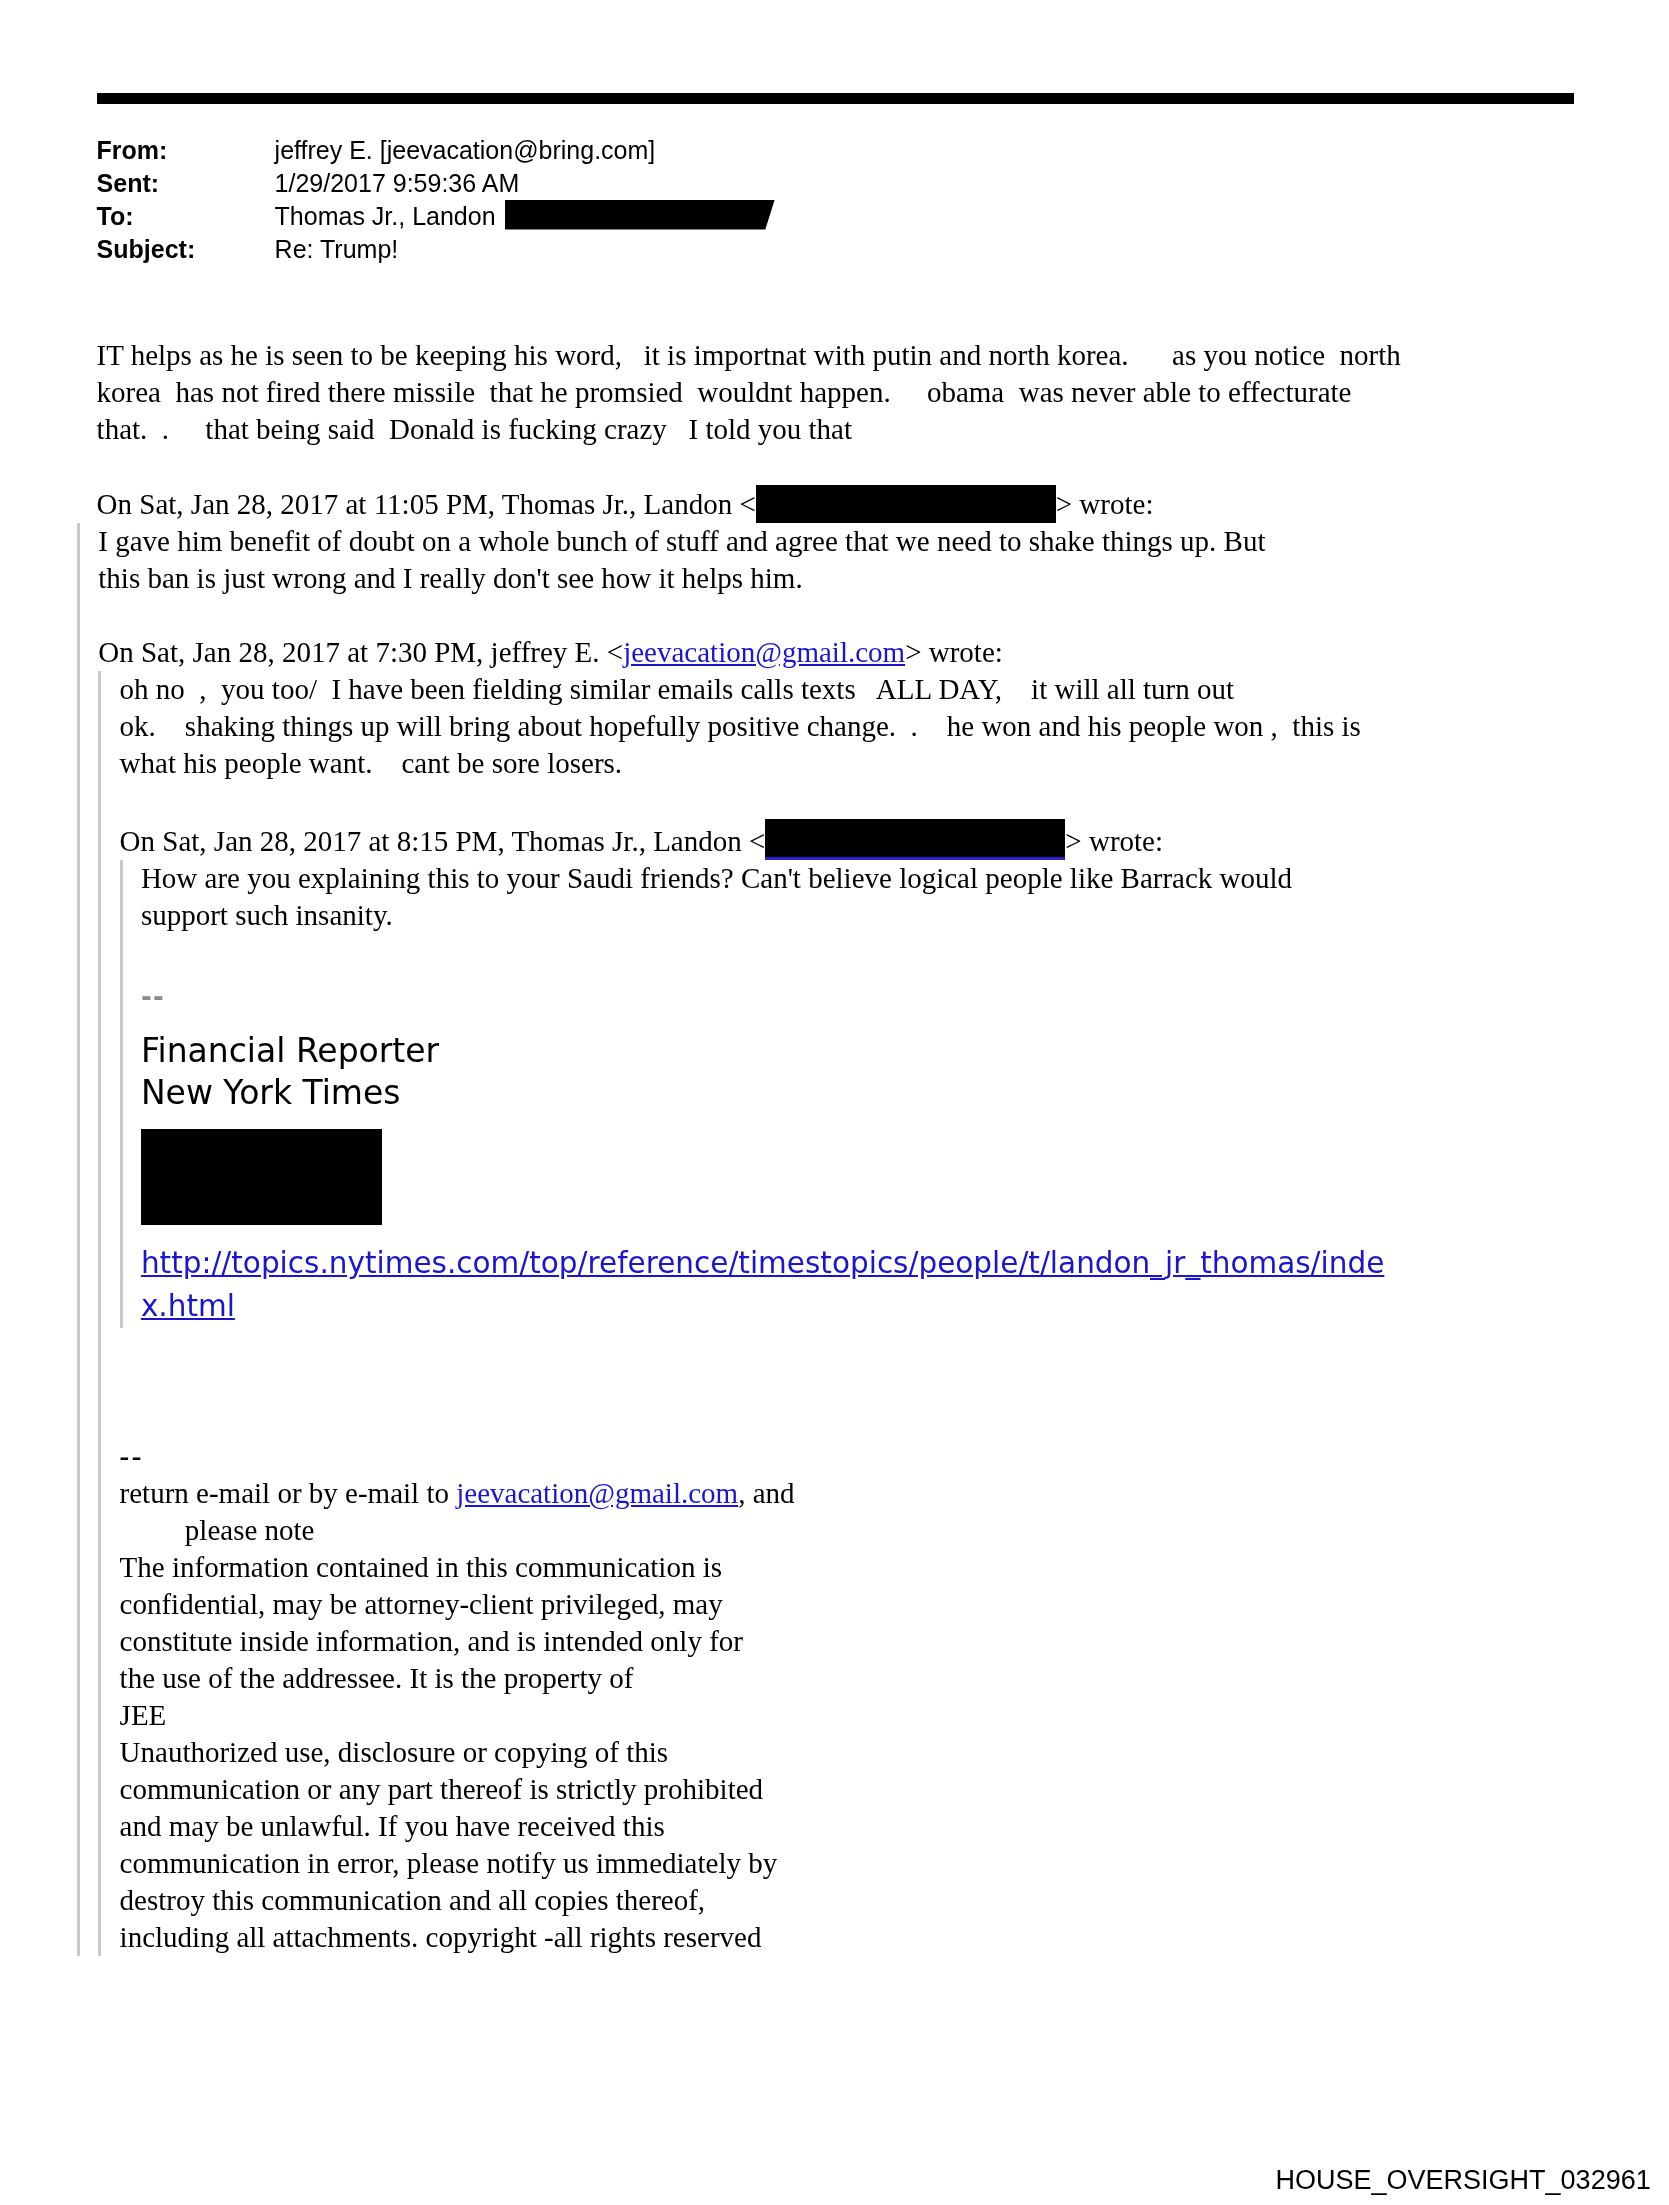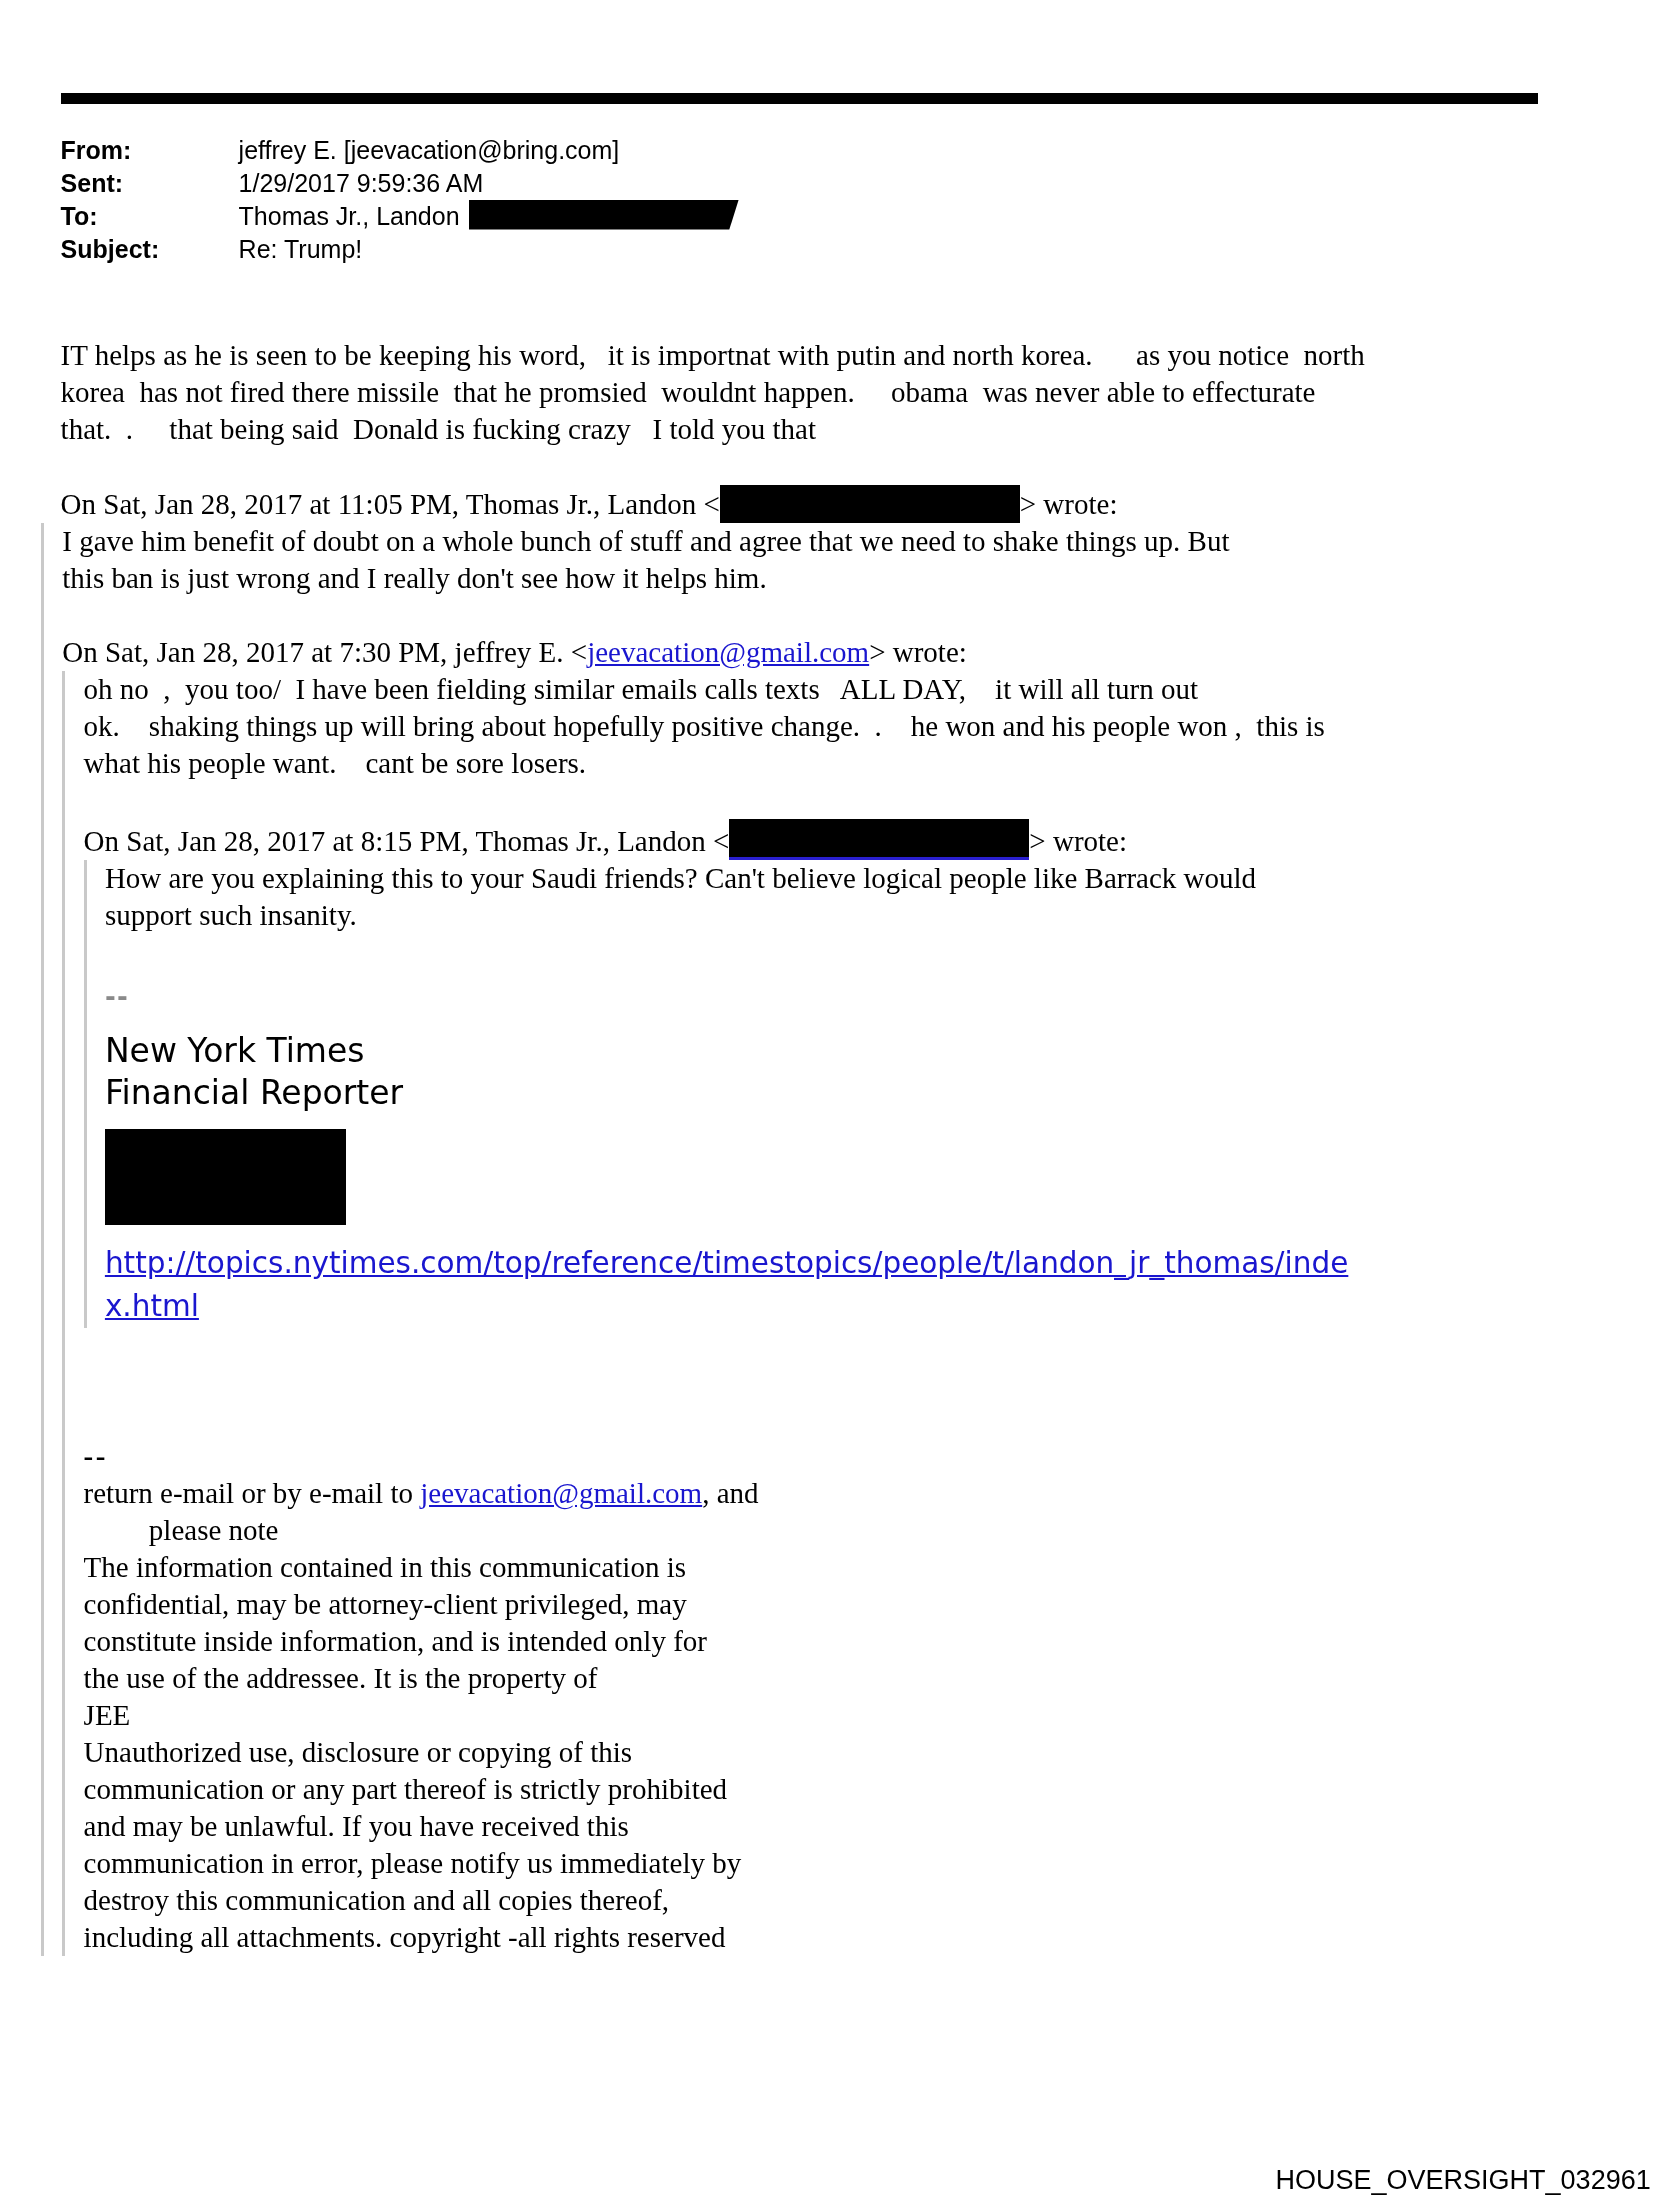--- a/index.html
+++ b/index.html
@@ -1,20 +1,20 @@
 <!DOCTYPE html>
 <html style="font-size:10.5px"><head>
 <meta charset="utf-8">
 <style>
   html,body{margin:0;padding:0}
   body{
     width:1669px;height:2205px;background:#ffffff;position:relative;
     overflow:hidden;font-family:"Liberation Serif",serif;color:#000;
   }
-  .page{padding:93px 69px 0 41px}
+  .page{padding:93px 69px 0 77px}
   .top-rule{height:10.5px;background:#000;width:1477px;margin-left:19.6px}
 
   
   .hdr{margin:30px 0 0 19.6px;font-family:"Liberation Sans",sans-serif;font-size:25px}
   .hrow{display:flex;line-height:33px}
   .hlab{font-weight:bold;width:178px;flex:0 0 178px}
   .hval{white-space:pre}
 
   
   .serif{font-family:"Liberation Serif",serif;font-size:29px;line-height:37px}
@@ -96,22 +96,22 @@
 
       <div class="attr serif"><span>On Sat, Jan 28, 2017 at 8:15 PM, Thomas Jr., Landon &lt;</span><span class="redact attr-redact blue-under"></span><span>&gt; wrote:</span></div>
 
       <div class="bq">
         <div class="para serif">How are you explaining this to your Saudi friends? Can't believe logical people like Barrack would
 support such insanity.</div>
 
         <div class="sig-sep">--</div>
 
         <div class="sig sans">
+          <div>Financial Reporter</div>
           <div>New York Times</div>
-          <div>Financial Reporter</div>
         </div>
 
         <div class="redact sig-redact"></div>
 
         <a class="link url sans" href="#">http://topics.nytimes.com/top/reference/timestopics/people/t/landon_jr_thomas/inde
 x.html</a>
       </div>
 
       <div class="disc-sep serif">--</div>
       <div class="para serif"><span>return e-mail or by e-mail to </span><a class="link" href="#">jeevacation@gmail.com</a><span>, and</span></div>

